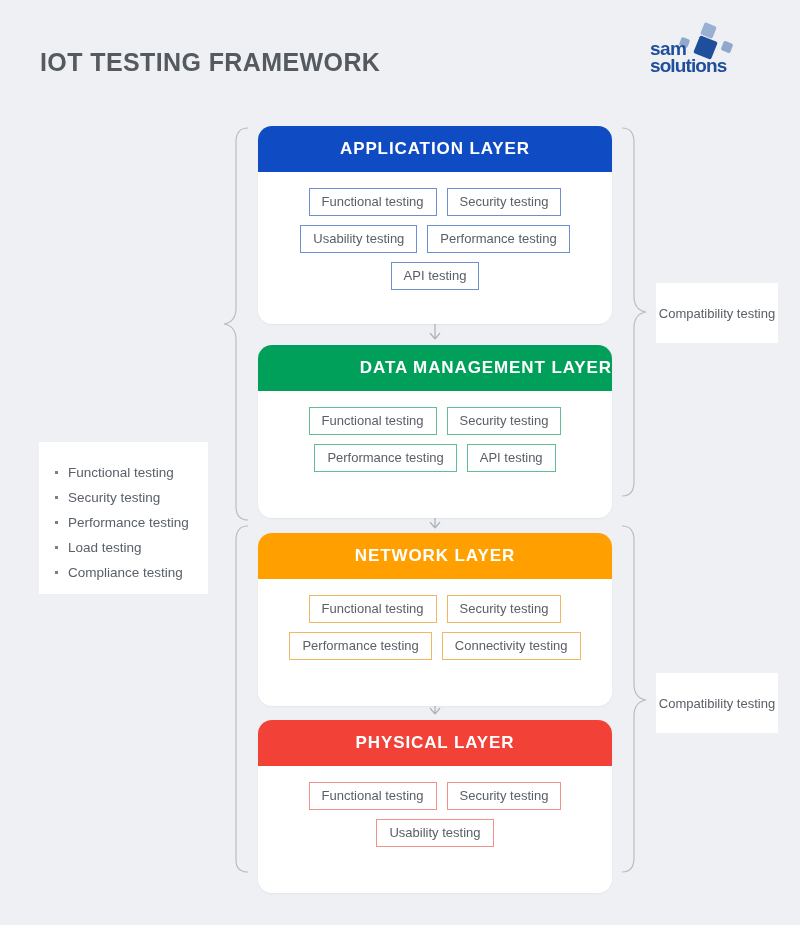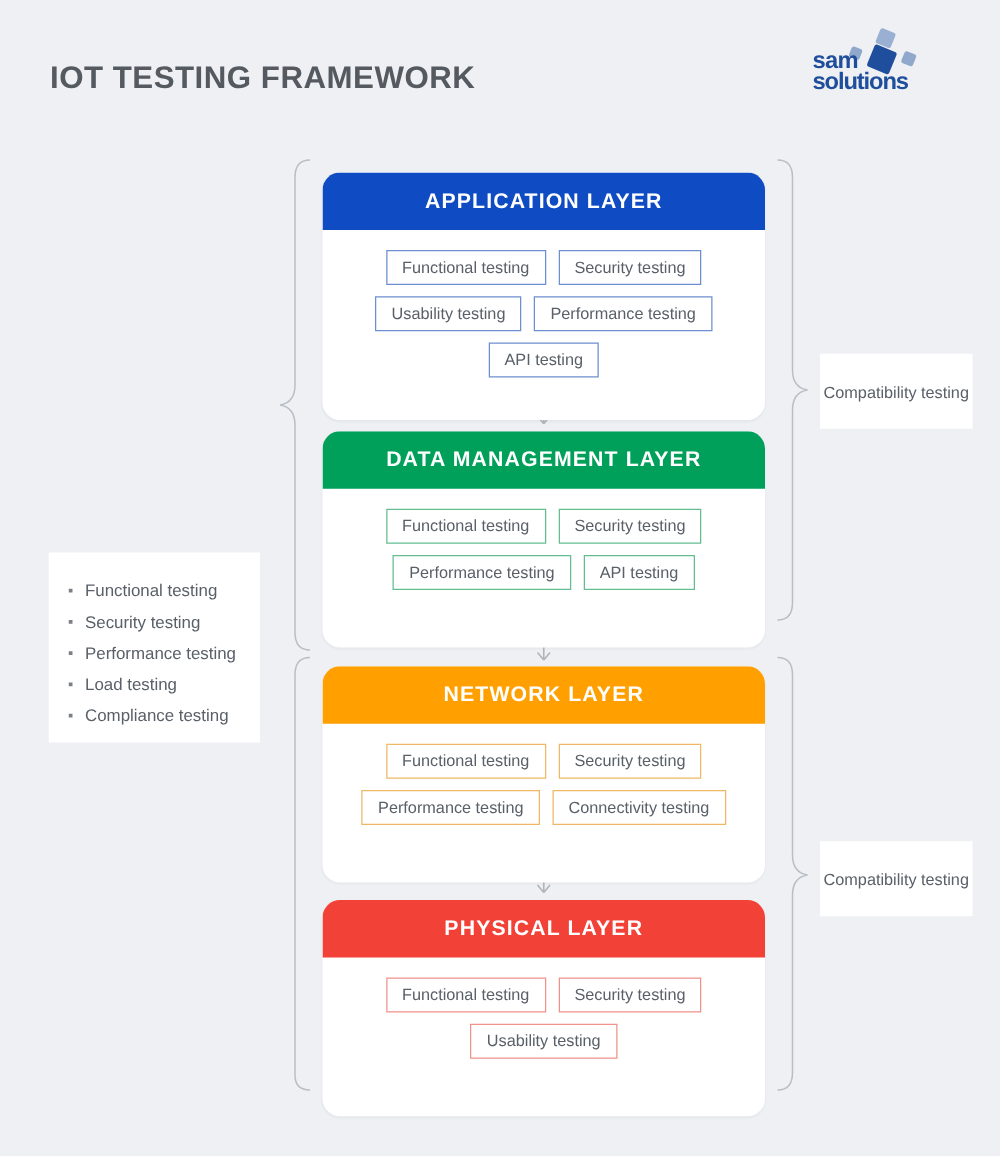--- a/index.html
+++ b/index.html
@@ -186,39 +186,39 @@
 <svg class="layer-arrow" style="top:311px;">
   <path d="M11 4 L11 28 M11 4 L6 10 M11 4 L16 10 M11 28 L6 22 M11 28 L16 22" fill="none" stroke="#b0b5bc" stroke-width="1.3"></path>
 </svg>
 <svg class="layer-arrow" style="top:500px;">
   <path d="M11 4 L11 28 M11 4 L6 10 M11 4 L16 10 M11 28 L6 22 M11 28 L16 22" fill="none" stroke="#b0b5bc" stroke-width="1.3"></path>
 </svg>
 <svg class="layer-arrow" style="top:686px;">
   <path d="M11 4 L11 28 M11 4 L6 10 M11 4 L16 10 M11 28 L6 22 M11 28 L16 22" fill="none" stroke="#b0b5bc" stroke-width="1.3"></path>
 </svg>
 
-<div class="layer-card" style="top:138px;">
+<div class="layer-card" style="top:126px;">
   <div class="layer-head" style="background:#0f4cc4;">APPLICATION LAYER</div>
   <div class="layer-body">
     <div class="tag-row">
       <span class="tag" style="border-color:#6d8fcf;">Functional testing</span>
       <span class="tag" style="border-color:#6d8fcf;">Security testing</span>
     </div>
     <div class="tag-row">
       <span class="tag" style="border-color:#6d8fcf;">Usability testing</span>
       <span class="tag" style="border-color:#6d8fcf;">Performance testing</span>
     </div>
     <div class="tag-row">
       <span class="tag" style="border-color:#6d8fcf;">API testing</span>
     </div>
   </div>
 </div>
 
 <div class="layer-card" style="top:345px;">
-  <div class="layer-head" style="background:#00a05a;">DATA MANAGEMENT LAYER</div>
+  <div class="layer-head" style="background:#00a05a;text-align:right;">DATA MANAGEMENT LAYER</div>
   <div class="layer-body" style="padding-bottom:30px;">
     <div class="tag-row">
       <span class="tag" style="border-color:#63bd90;">Functional testing</span>
       <span class="tag" style="border-color:#63bd90;">Security testing</span>
     </div>
     <div class="tag-row">
       <span class="tag" style="border-color:#63bd90;">Performance testing</span>
       <span class="tag" style="border-color:#63bd90;">API testing</span>
     </div>
   </div>

